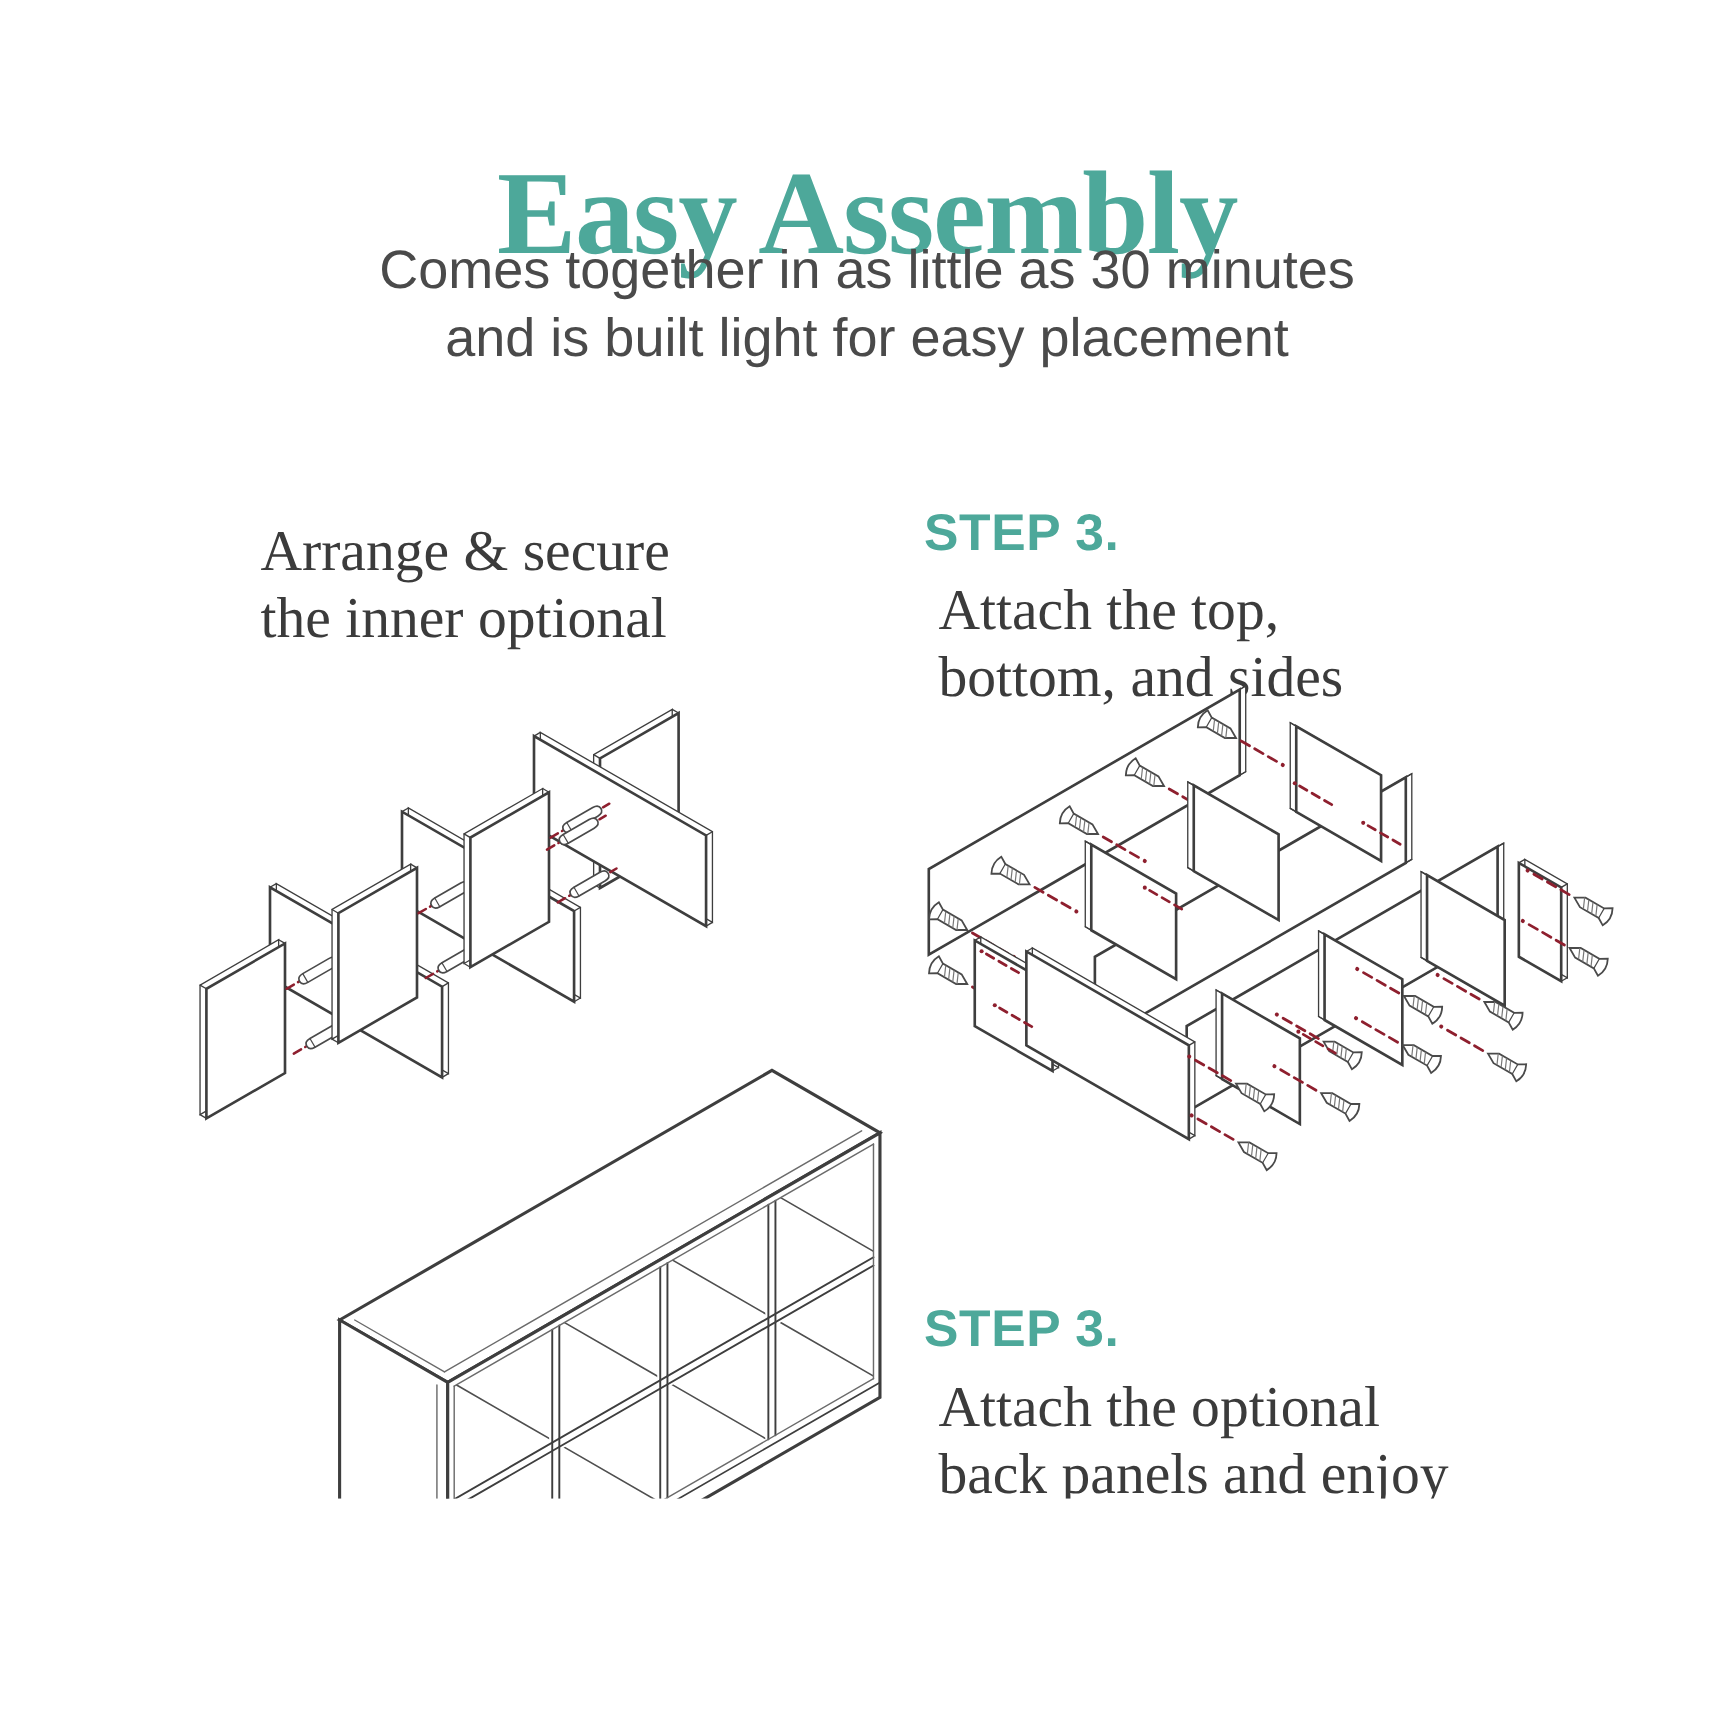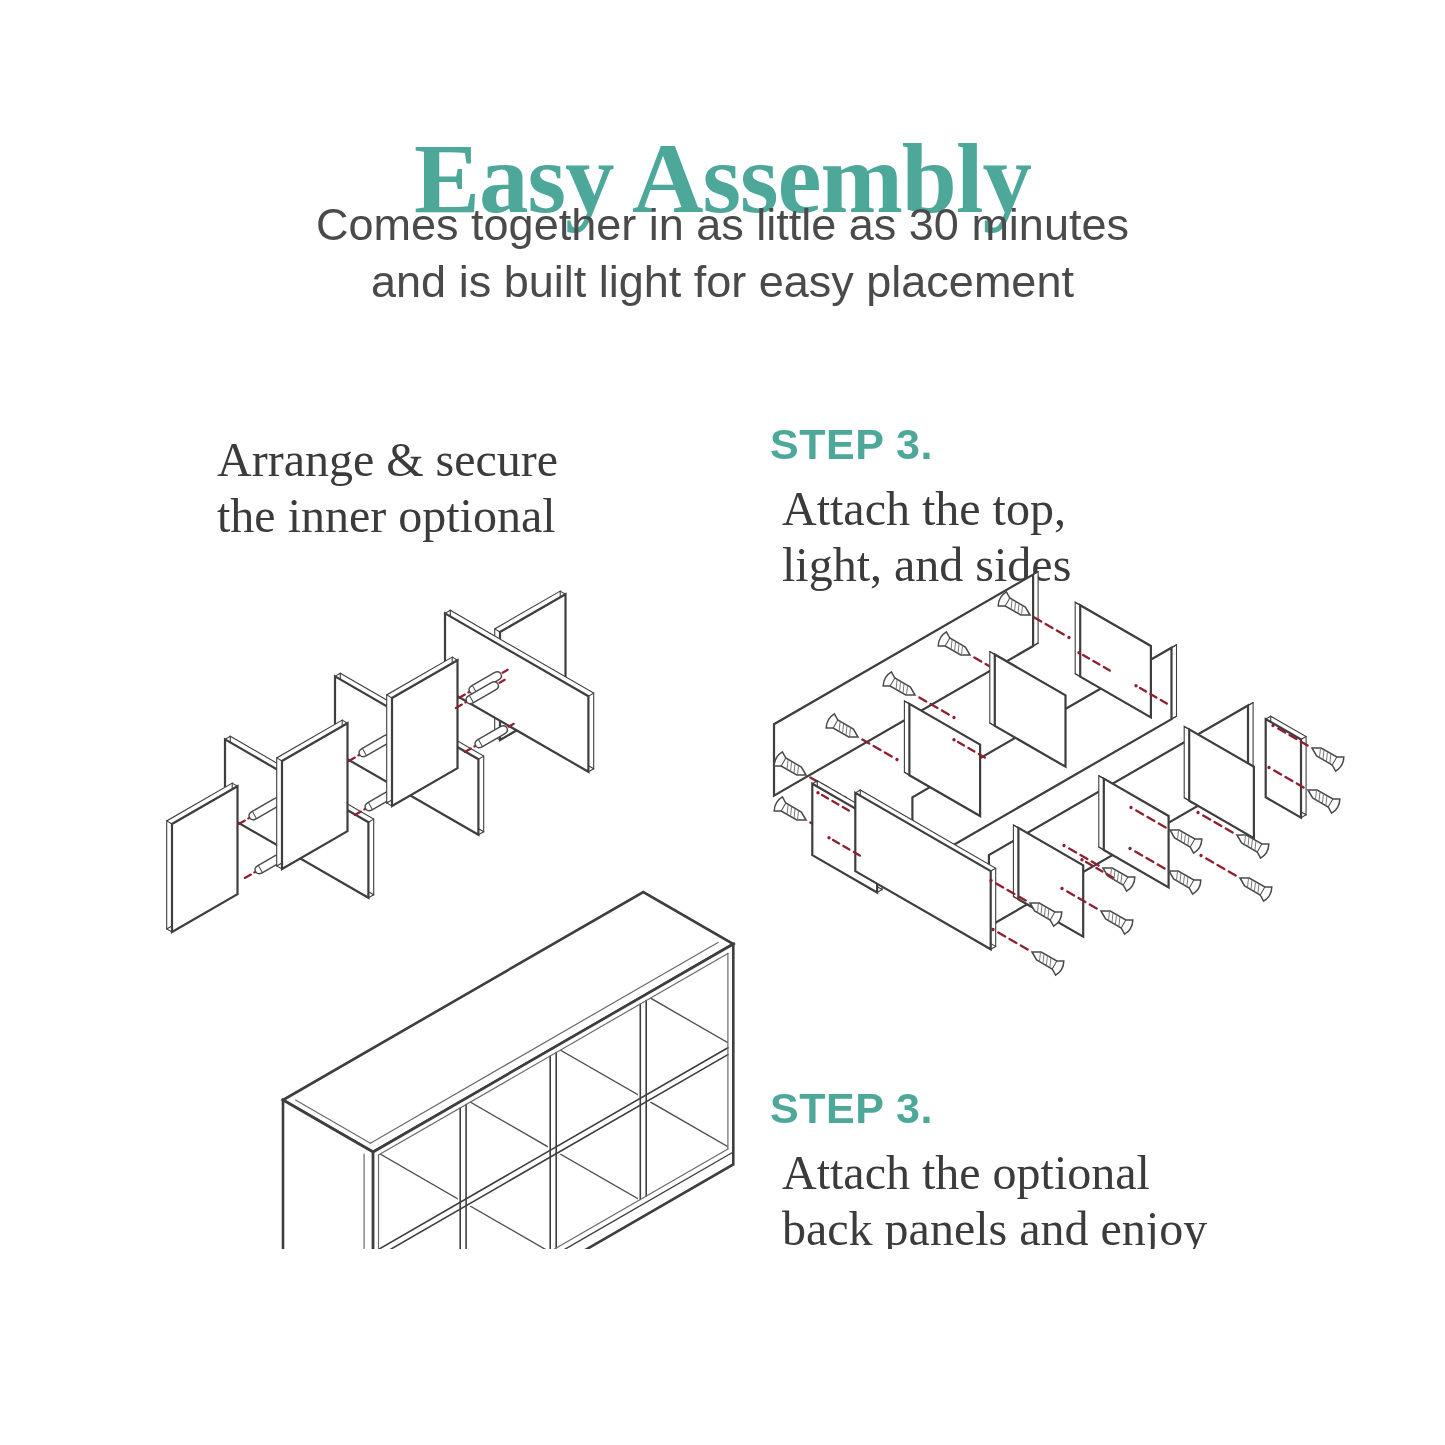--- a/index.html
+++ b/index.html
@@ -36,21 +36,21 @@
     <p class="step-desc">
       <span>Arrange &amp; secure</span><br>
       <span>the inner optional</span>
     </p>
   </div>
 
   <div class="step" id="step2">
     <p class="step-label">STEP 3.</p>
     <p class="step-desc">
       <span>Attach the top,</span><br>
-      <span>light, and sides</span>
+      <span>bottom, and sides</span>
     </p>
   </div>
 
   <div class="step" id="step3">
     <p class="step-label">STEP 3.</p>
     <p class="step-desc">
       <span>Attach the optional</span><br>
       <span>back panels and enjoy</span>
     </p>
   </div>

